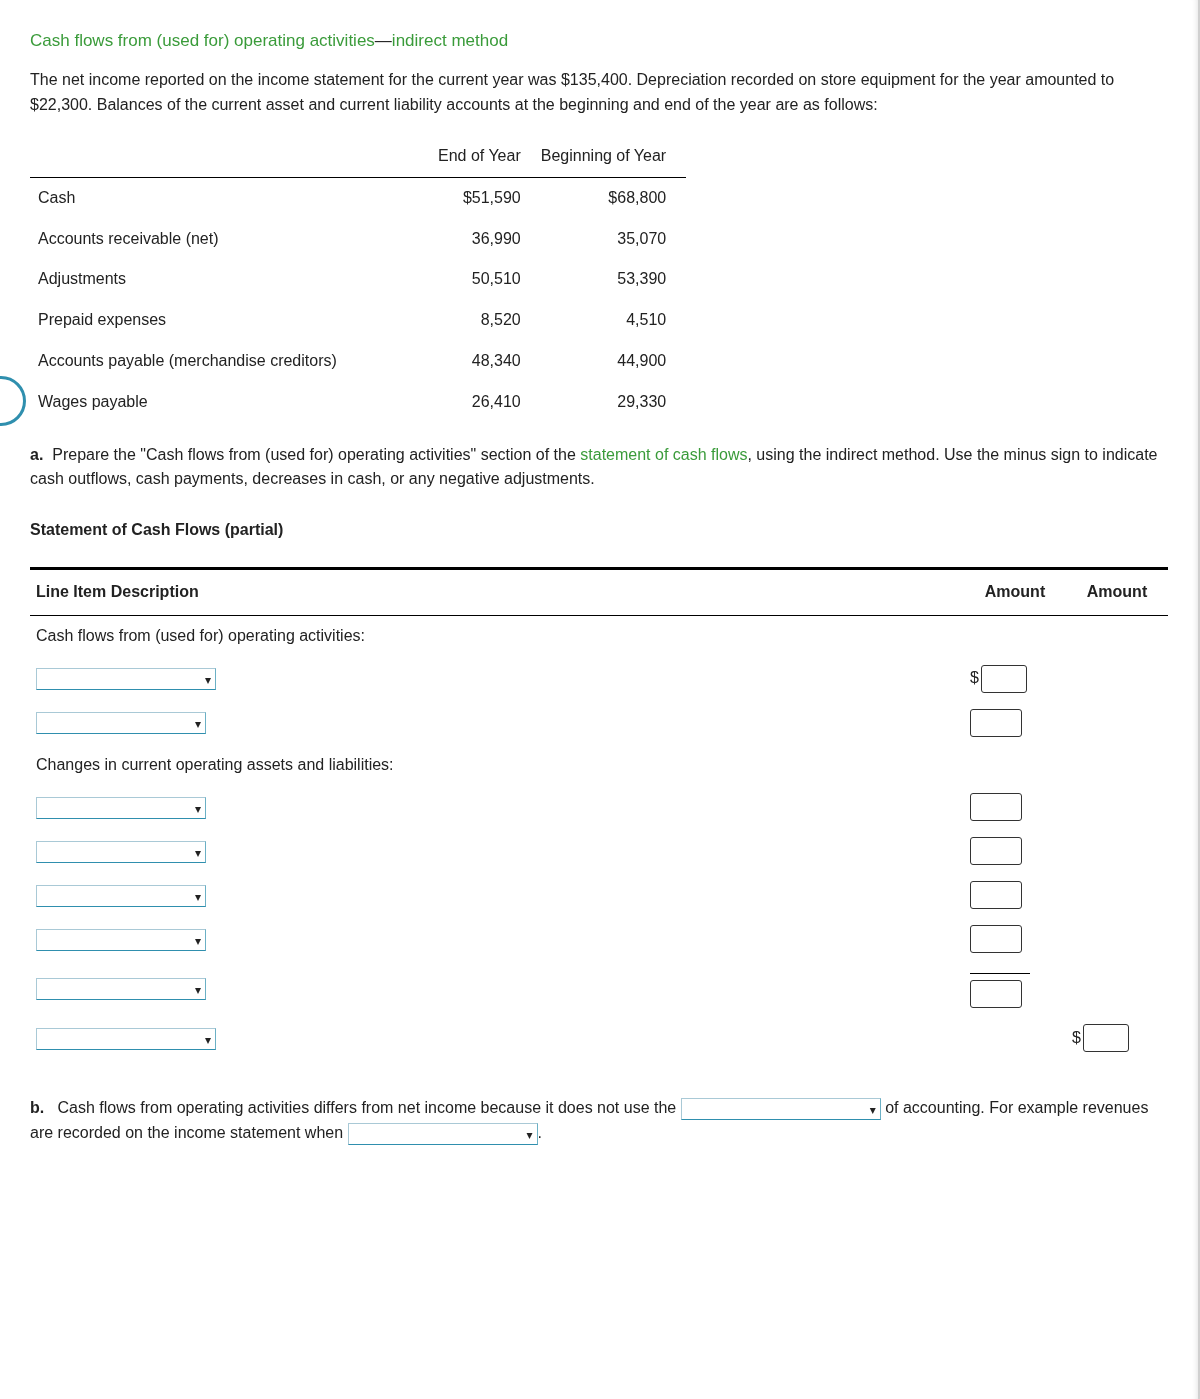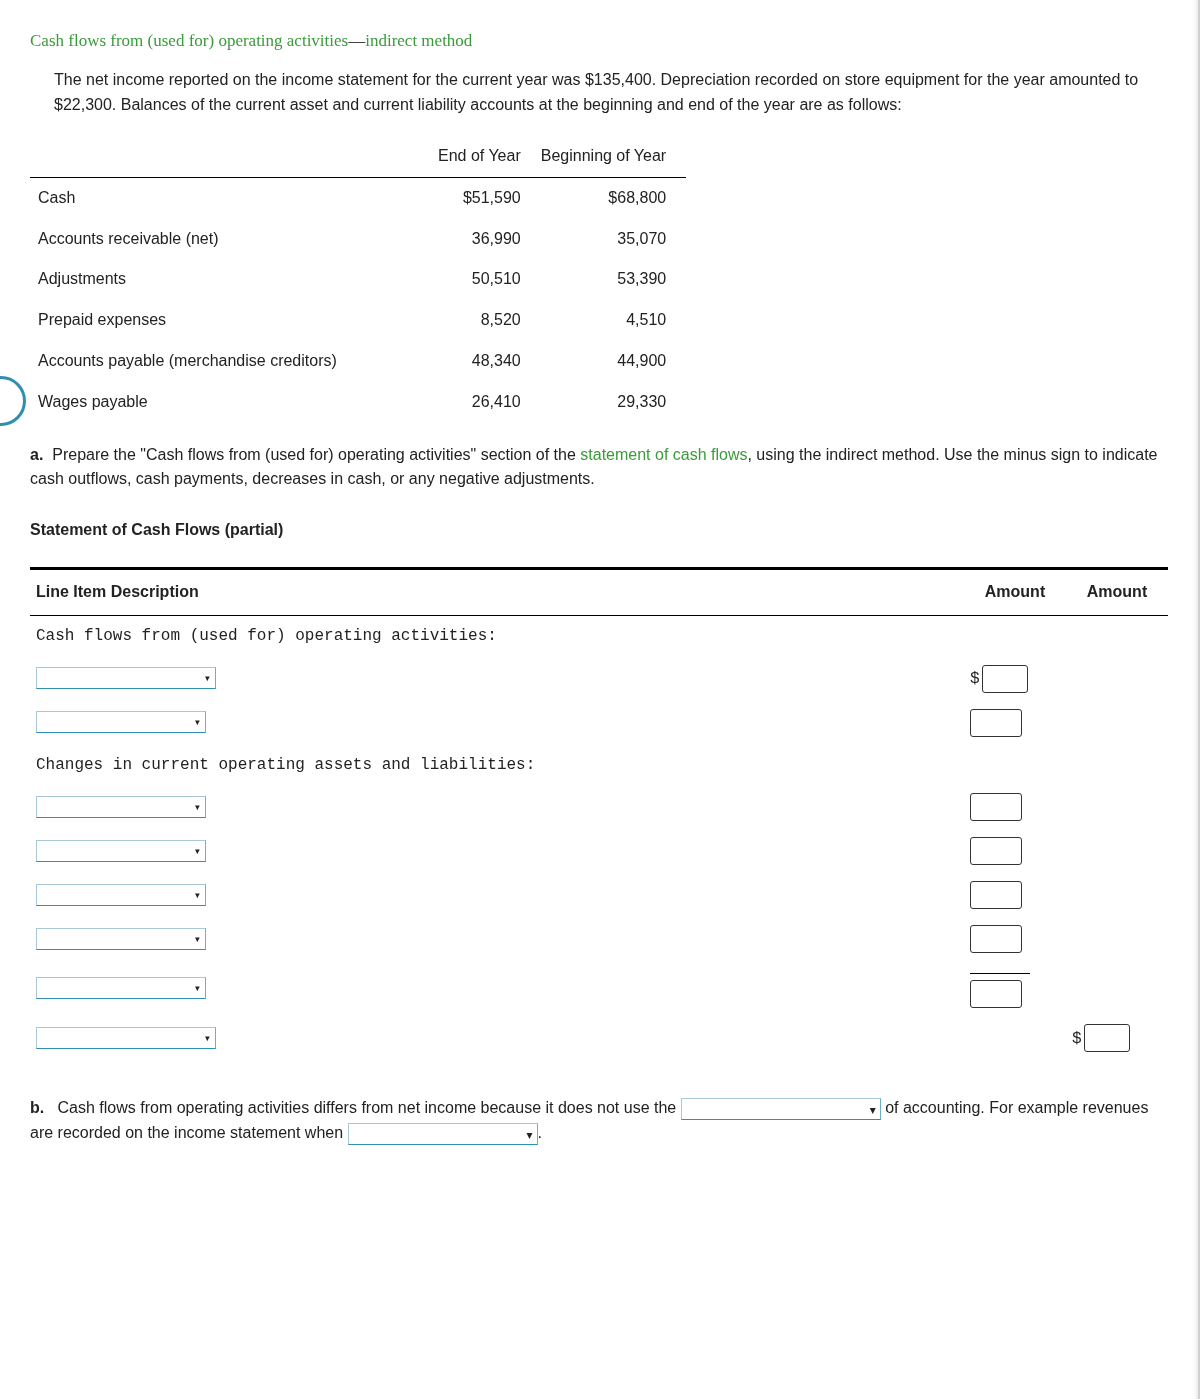--- a/index.html
+++ b/index.html
@@ -15,24 +15,23 @@
     border-right:2px solid #d0d0d0;
     box-shadow:inset -6px 0 6px -6px rgba(0,0,0,.15);
     min-height:1399px;
     box-sizing:border-box;
     position:relative;
   }
   .title{
     color:#3a9b3a;
     font-size:17px;
     margin-bottom:14px;
-    font-family:Liberation Serif, serif;
   }
   .dash{color:#222;}
-  .intro{margin-bottom:18px;margin-left:24px;}
+  .intro{margin-bottom:18px;}
   .link-green{color:#3a9b3a;}
   
   table.balances{
     border-collapse:collapse;
     margin-bottom:20px;
   }
   table.balances th{
     font-weight:normal;
     padding:8px 20px 8px 0;
     border-bottom:1.5px solid #000;
@@ -64,21 +63,21 @@
     width:100%;
     border-collapse:collapse;
   }
   table.cf thead td{
     border-top:3px solid #000;
     border-bottom:1.5px solid #000;
     font-weight:bold;
     padding:10px 6px;
   }
   table.cf thead td.amt{width:90px;text-align:center;}
-  table.cf tbody td{padding:8px 6px;vertical-align:middle;font-family:Liberation Mono, monospace;}
+  table.cf tbody td{padding:8px 6px;vertical-align:middle;}
   
   .dd{
     display:inline-block;
     border:1px solid #2f8fae;
     border-top-color:#a9c9d6;
     border-left-color:#a9c9d6;
     border-right-color:#6bb0c5;
     background:#fff;
     height:22px;
     position:relative;

